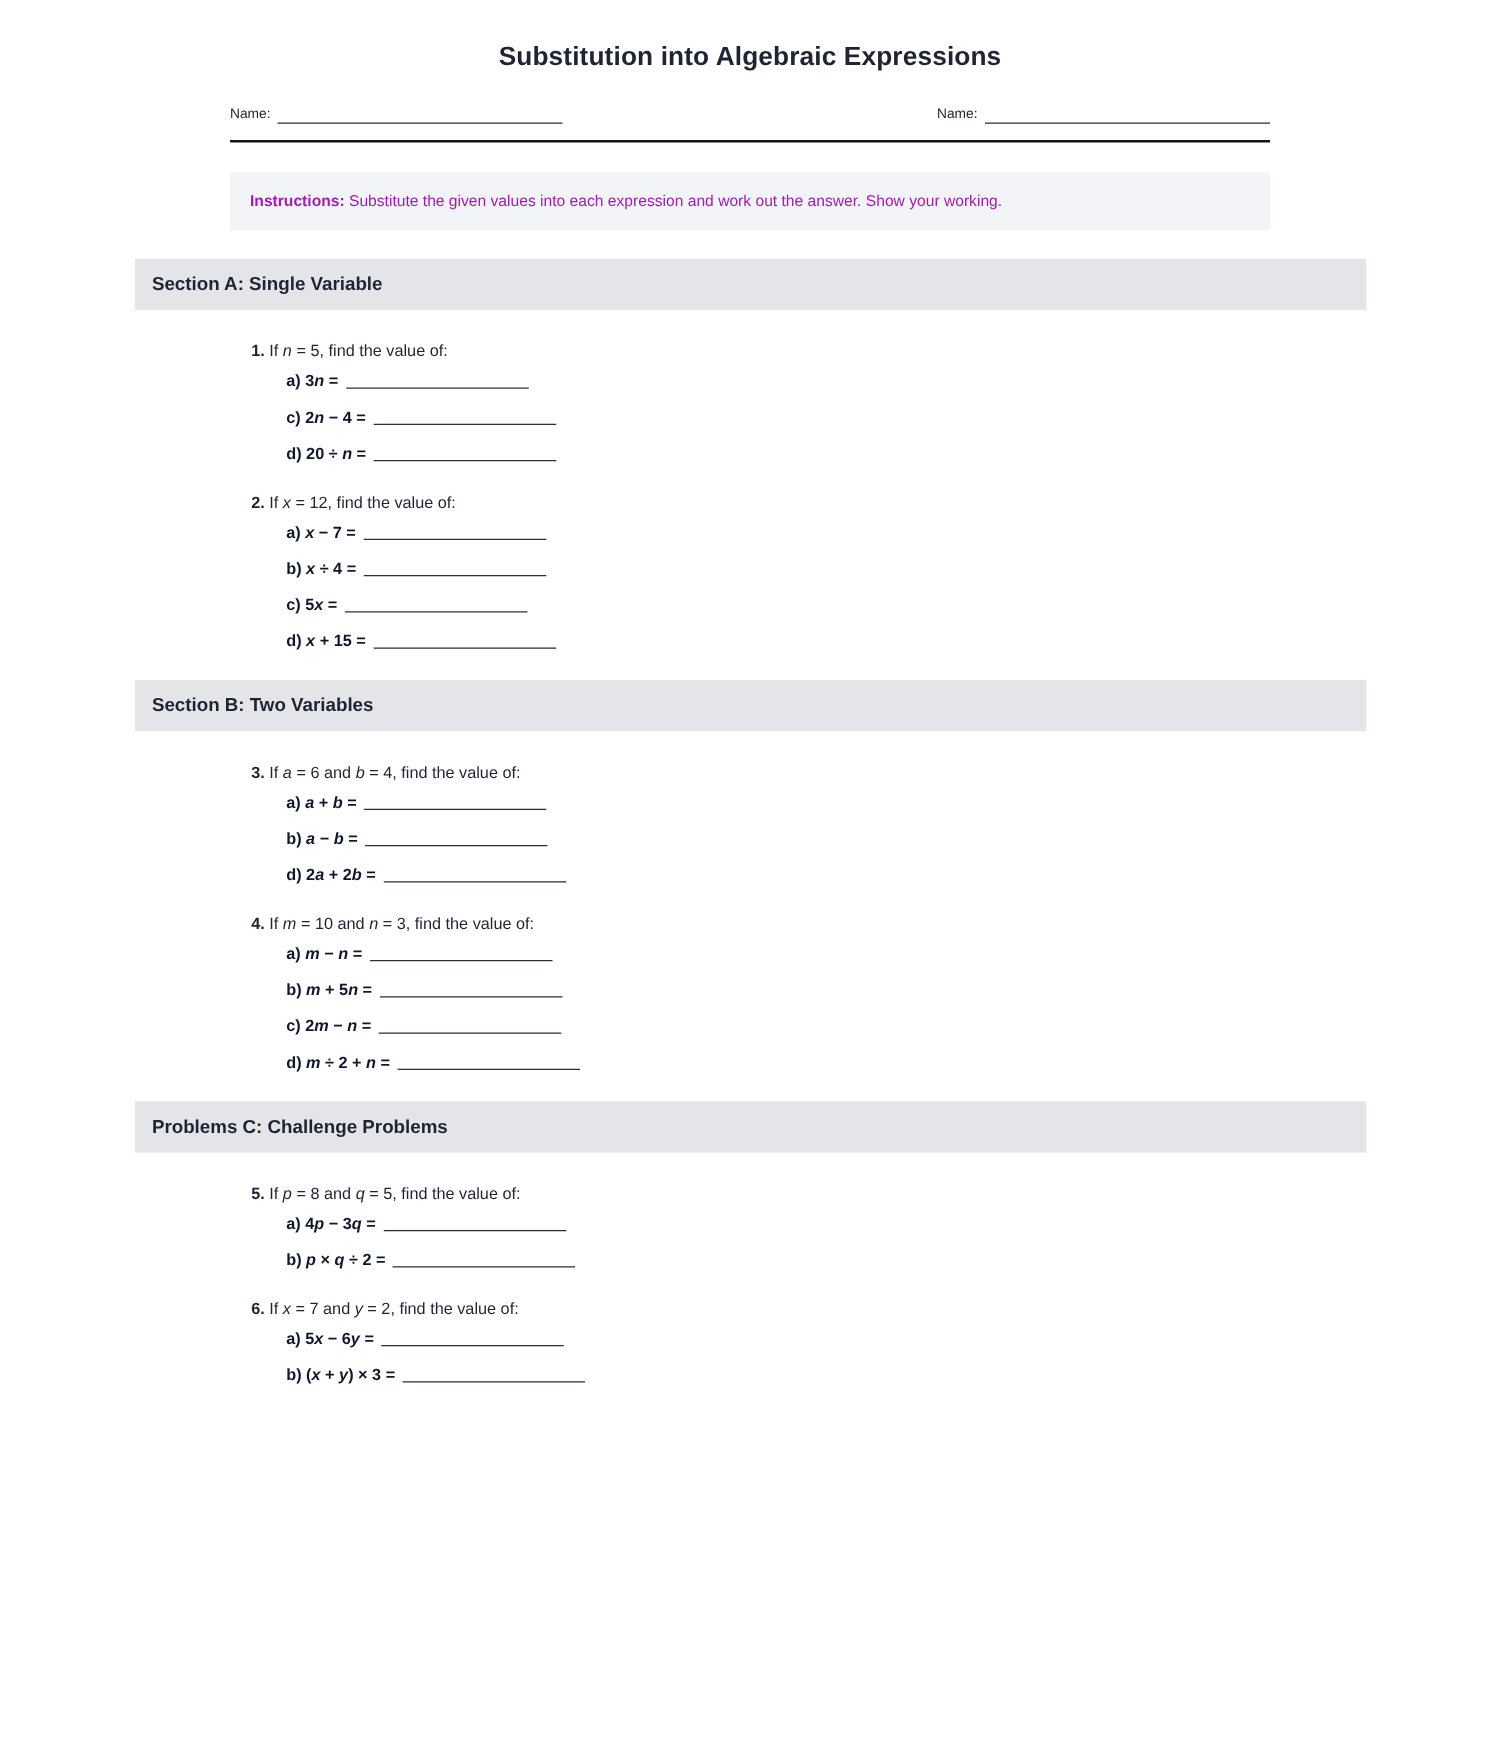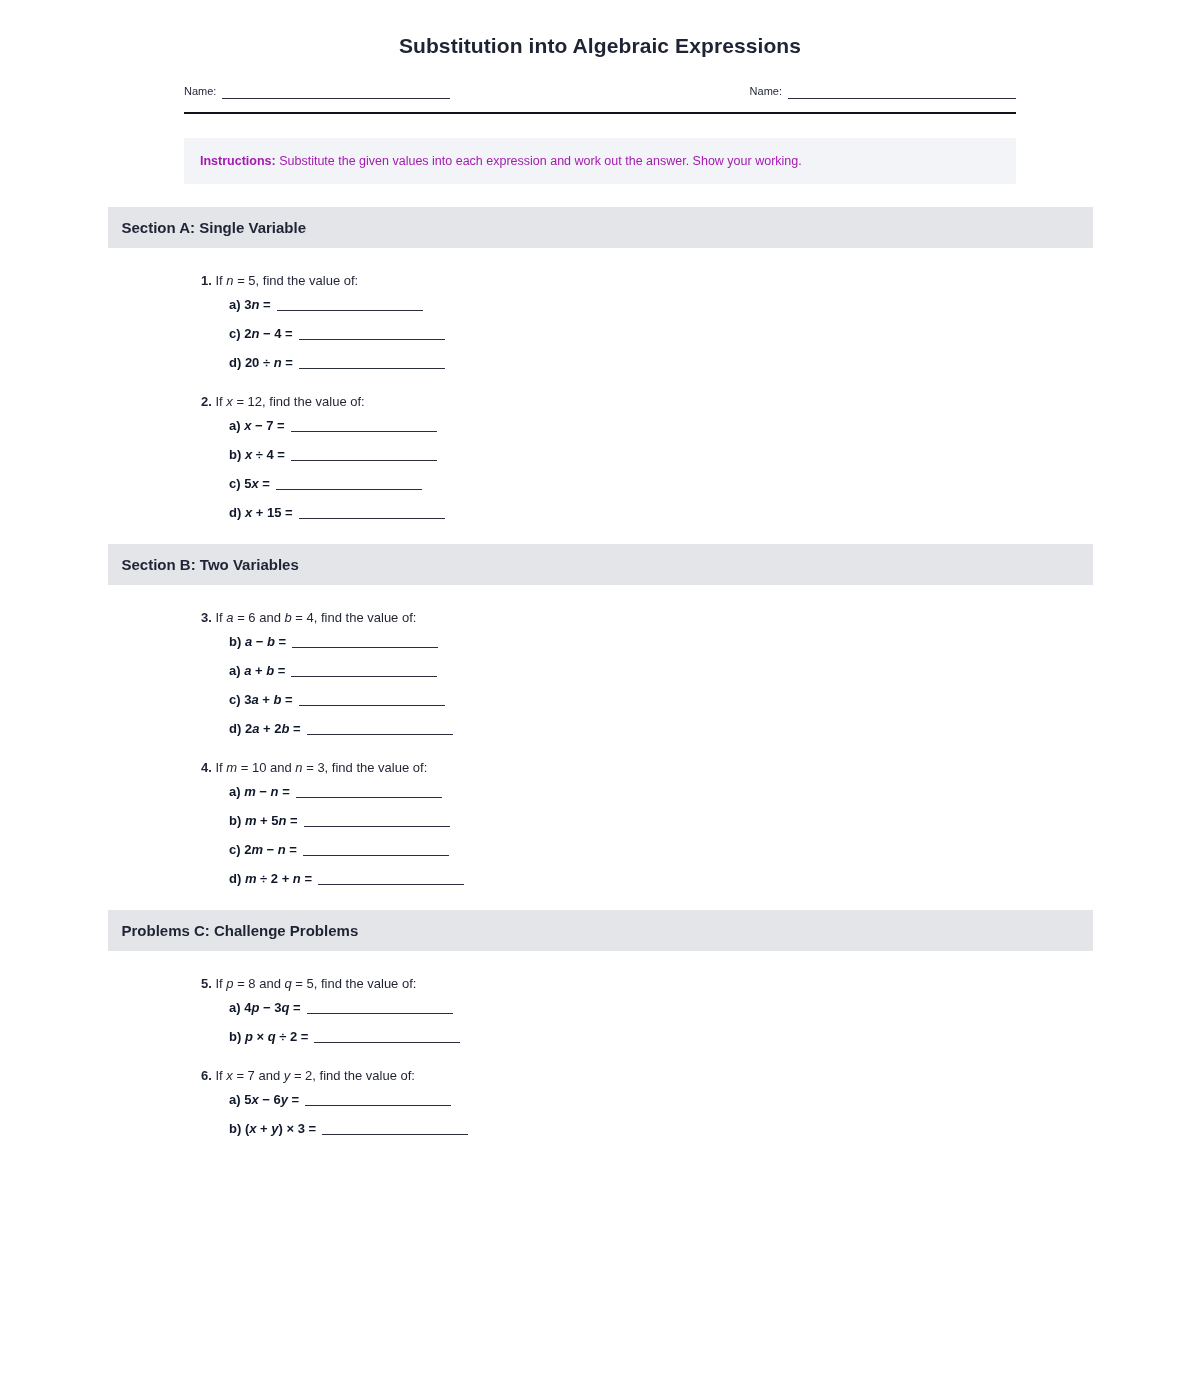--- a/index.html
+++ b/index.html
@@ -186,29 +186,25 @@
             <div class="part">
               <span class="part-expr">d) <i>x</i> + 15 =</span>
               <span class="blank"></span>
             </div>
           </div></div>
       </div>
       <div class="section-header">Section B: Two Variables</div>
       <div class="qblock">
         <div class="question first"><span class="q-num">3.</span><span> If <i>a</i> = 6 and <i>b</i> = 4, find the value of:</span><div class="parts">
             <div class="part">
+              <span class="part-expr">a) <i>a</i> + <i>b</i> =</span>
+              <span class="blank"></span>
+            </div>
+            <div class="part">
               <span class="part-expr">b) <i>a</i> − <i>b</i> =</span>
-              <span class="blank"></span>
-            </div>
-            <div class="part">
-              <span class="part-expr">a) <i>a</i> + <i>b</i> =</span>
-              <span class="blank"></span>
-            </div>
-            <div class="part">
-              <span class="part-expr">c) 3<i>a</i> + <i>b</i> =</span>
               <span class="blank"></span>
             </div>
             <div class="part">
               <span class="part-expr">d) 2<i>a</i> + 2<i>b</i> =</span>
               <span class="blank"></span>
             </div>
           </div></div>
         <div class="question"><span class="q-num">4.</span><span> If <i>m</i> = 10 and <i>n</i> = 3, find the value of:</span><div class="parts">
             <div class="part">
               <span class="part-expr">a) <i>m</i> − <i>n</i> =</span>

